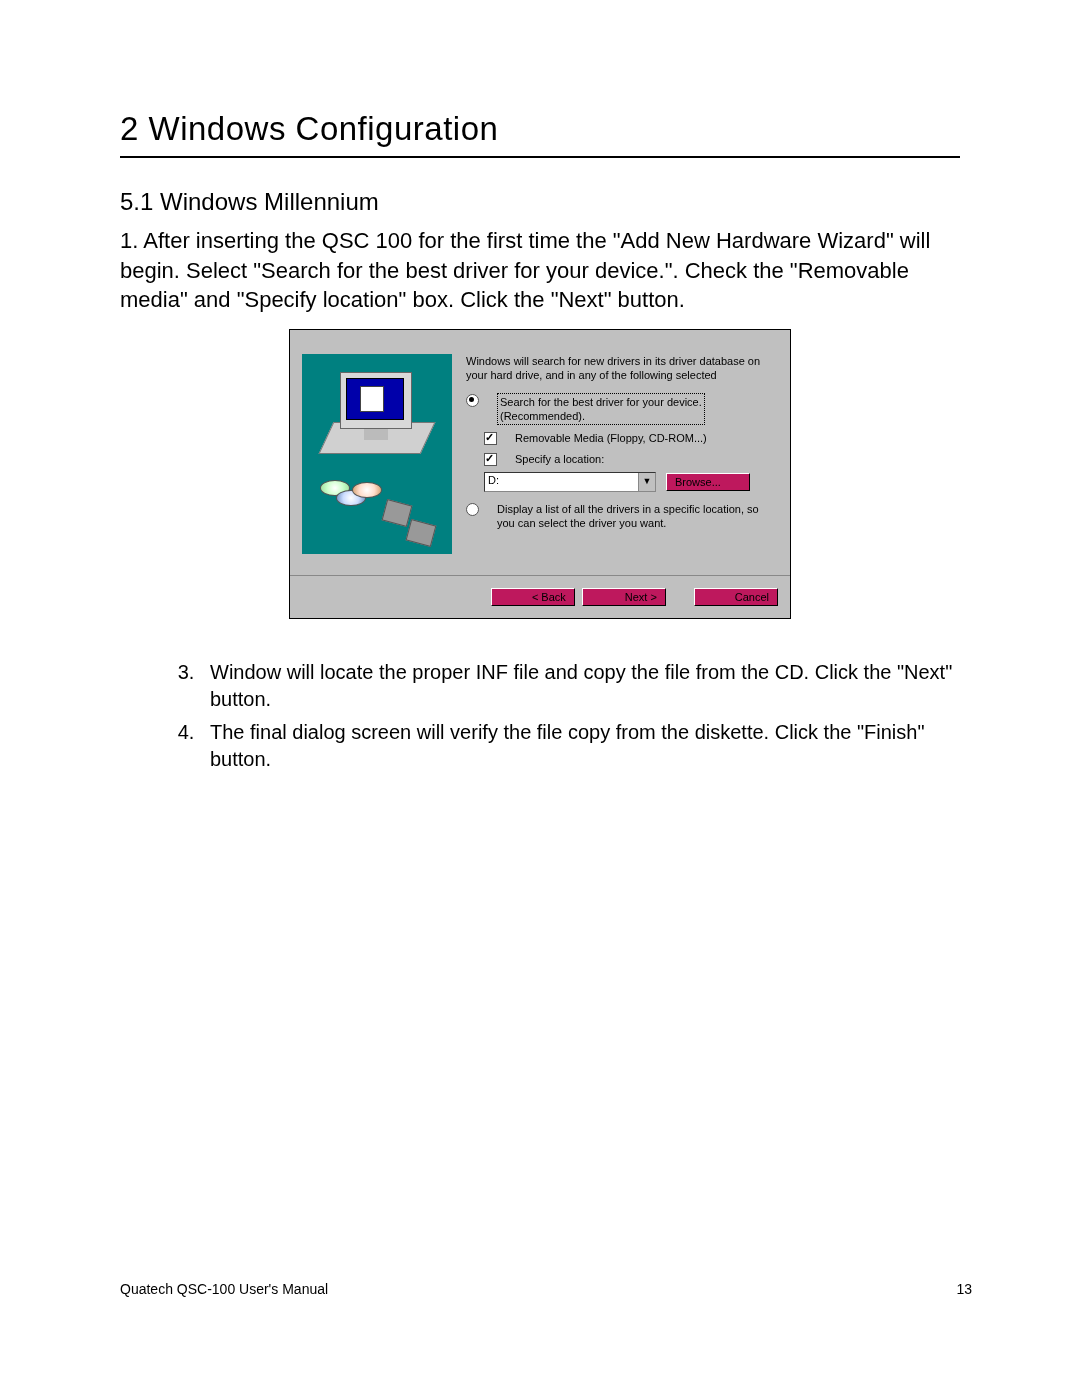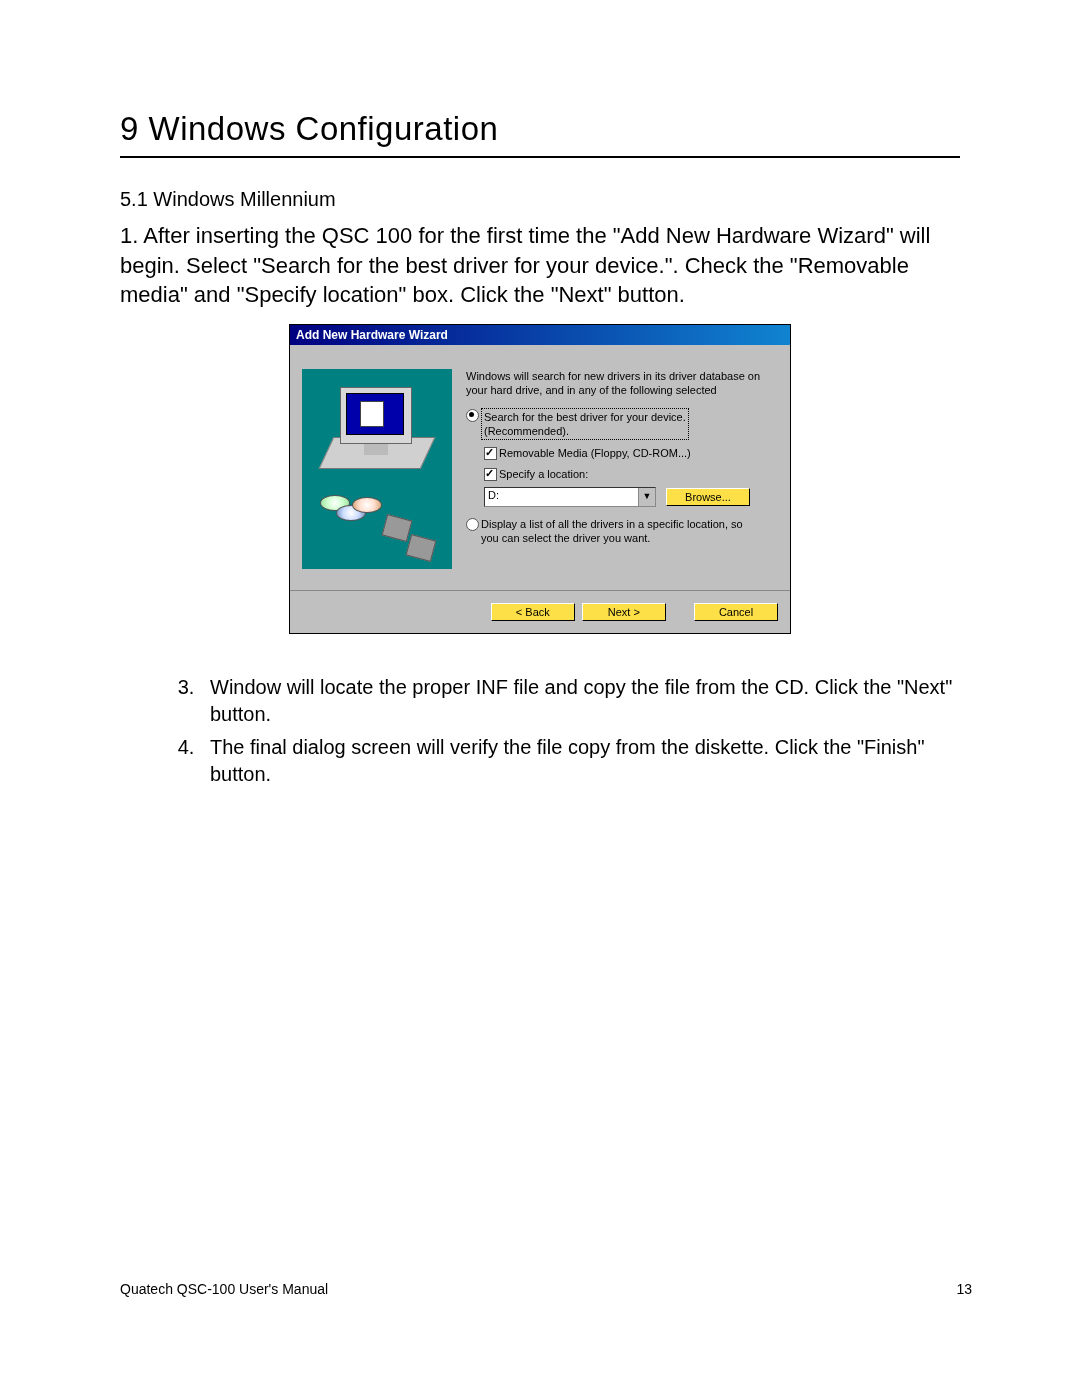--- a/index.html
+++ b/index.html
@@ -20,21 +20,21 @@
     font-weight: normal;
     letter-spacing: 0.5px;
     margin: 0 0 8px 0;
   }
   .rule {
     border: none;
     border-top: 2px solid #000;
     margin: 0 0 30px 0;
   }
   .section-title {
-    font-size: 20px;
+    font-size: 24px;
     font-weight: normal;
     margin: 0 0 10px 0;
   }
   .body-text {
     font-size: 22px;
     line-height: 1.35;
     margin: 0 0 14px 0;
   }
   .ol {
     font-size: 20px;
@@ -131,21 +131,21 @@
   .wizard-right {
     flex: 1;
   }
   .wizard-intro {
     margin-bottom: 10px;
     line-height: 1.3;
   }
   .radio-row, .check-row {
     display: flex;
     align-items: flex-start;
-    gap: 2px;
+    gap: 18px;
     margin-bottom: 6px;
     line-height: 1.3;
   }
   .radio {
     width: 11px; height: 11px;
     border: 1px solid #555;
     background: #fff;
     border-radius: 50%;
     margin-top: 1px;
     flex-shrink: 0;
@@ -205,25 +205,24 @@
     background: #c0c0c0;
     border-left: 1px solid #888;
     text-align: center;
     font-size: 9px;
     line-height: 16px;
   }
   .win-btn {
     display: inline-block;
     min-width: 66px;
     padding: 2px 8px;
-    background: #fde047;
+    background: #be185d;
     border: 1px outset #fff;
     border-right-color: #555;
     border-bottom-color: #555;
-    text-align: center;
     font-size: 11px;
   }
   .wizard-buttons {
     border-top: 1px solid #888;
     padding: 12px 12px 12px 0;
     text-align: right;
   }
   .wizard-buttons .win-btn {
     margin-left: 4px;
   }
@@ -238,29 +237,28 @@
     right: 108px;
     display: flex;
     justify-content: space-between;
     font-size: 14px;
   }
 </style>
 </head>
 <body>
 
 <div class="page">
-  <h1 class="chapter-title">9 Windows Configuration</h1>
+  <h1 class="chapter-title">2 Windows Configuration</h1>
   <hr class="rule">
 
   <h2 class="section-title">5.1 Windows Millennium</h2>
 
   <p class="body-text">1.      After inserting the QSC 100 for the first time the "Add New Hardware Wizard" will begin.  Select "Search for the best driver for your device.". Check the "Removable media" and "Specify location" box. Click the "Next" button.</p>
 
   <div class="screenshot-wrap">
-    <div class="titlebar">Add New Hardware Wizard</div>
     <div class="wizard-body">
       <div class="wizard-graphic">
         <div class="gfx-base"></div>
         <div class="gfx-stand"></div>
         <div class="gfx-monitor"></div>
         <div class="gfx-screen"></div>
         <div class="gfx-doc"></div>
         <div class="gfx-disc d1"></div>
         <div class="gfx-disc d2"></div>
         <div class="gfx-disc d3"></div>

